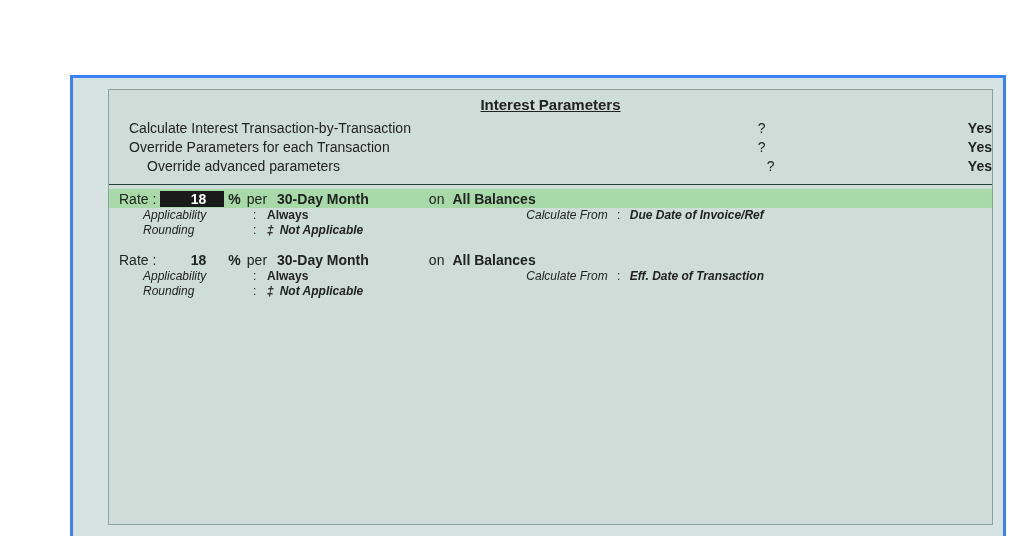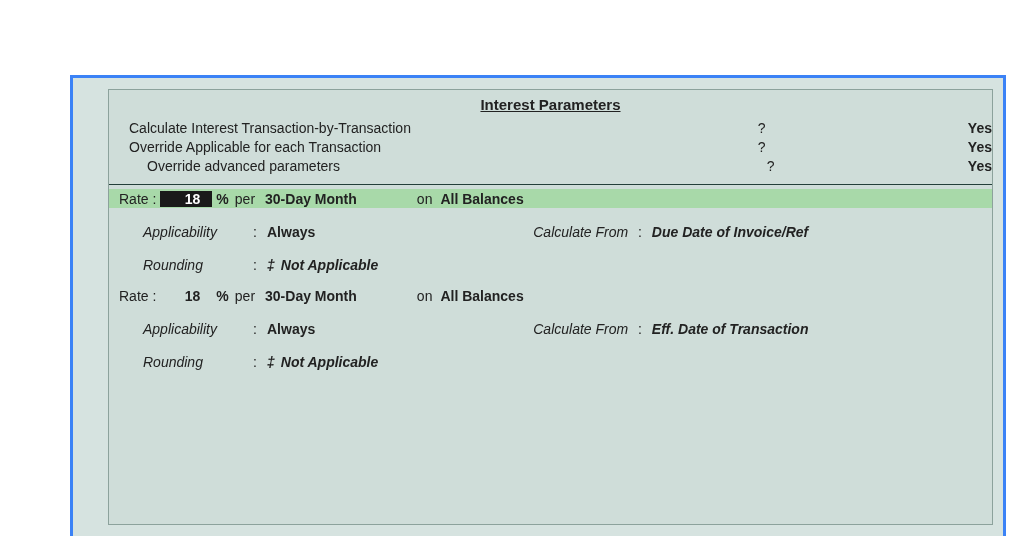--- a/index.html
+++ b/index.html
@@ -76,43 +76,43 @@
     background: #a8d9a9;
   }
   .rate-label {
     margin-right: 4px;
   }
   .rate-value {
     display: inline-block;
     min-width: 28px;
     text-align: right;
     font-weight: bold;
-    padding: 0 12px;
+    padding: 0 18px;
   }
   .rate-value.selected {
     background: #1a1a1a;
     color: #ffffff;
   }
   .per-unit {
     font-weight: bold;
     margin-left: 10px;
   }
   .onword {
     margin-left: 60px;
     margin-right: 8px;
   }
   .onval {
     font-weight: bold;
     text-align: center;
   }
   .subline {
     display: flex;
     align-items: baseline;
-    padding: 16px 0 1px 34px;
-    font-size: 14px;
+    padding: 0 0 1px 34px;
+    font-size: 12px;
   }
   .sub-label-i {
     font-style: italic;
     width: 110px;
   }
   .sub-colon {
     width: 14px;
   }
   .sub-val {
     font-weight: bold;
@@ -141,21 +141,21 @@
 
     <div class="title">Interest Parameters</div>
 
     <div class="topq">
       <div class="row">
         <span class="q-label">Calculate Interest Transaction-by-Transaction</span>
         <span class="q-mark">?</span>
         <span class="q-val">Yes</span>
       </div>
       <div class="row">
-        <span class="q-label">Override Applicable for each Transaction</span>
+        <span class="q-label">Override Parameters for each Transaction</span>
         <span class="q-mark">?</span>
         <span class="q-val">Yes</span>
       </div>
       <div class="row">
         <span class="q-label indent1">Override advanced parameters</span>
         <span class="q-mark">?</span>
         <span class="q-val">Yes</span>
       </div>
     </div>
 

